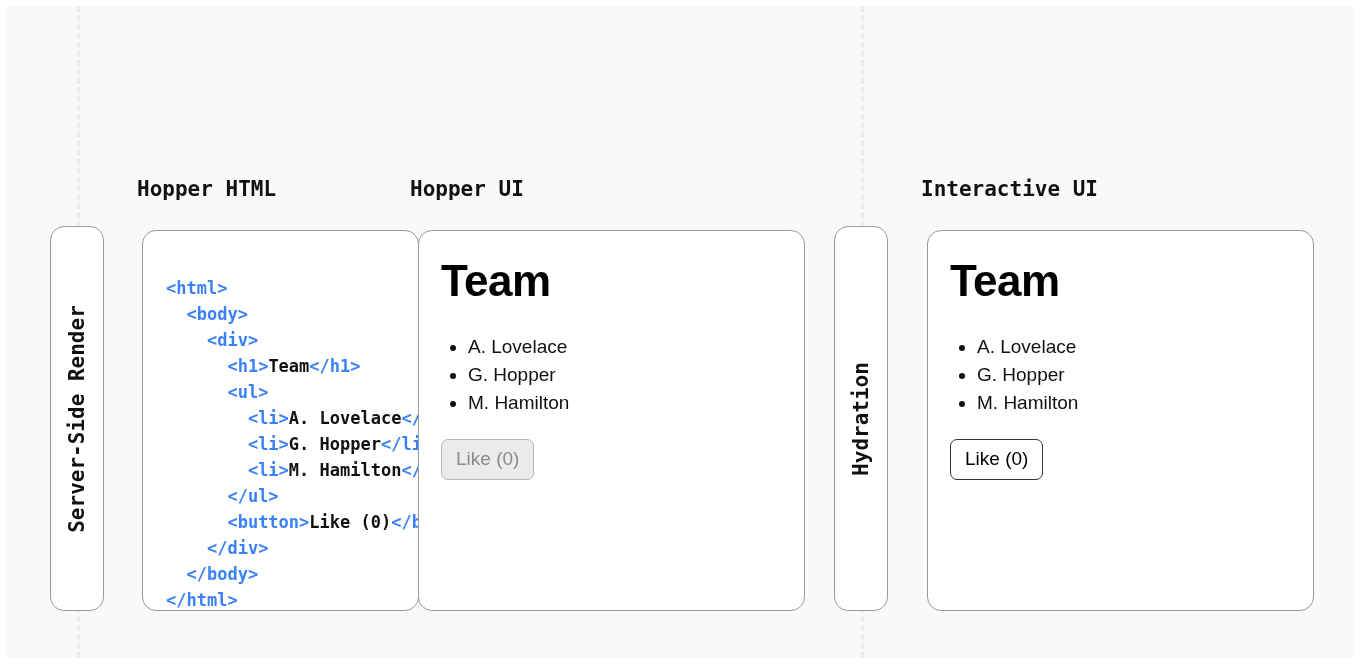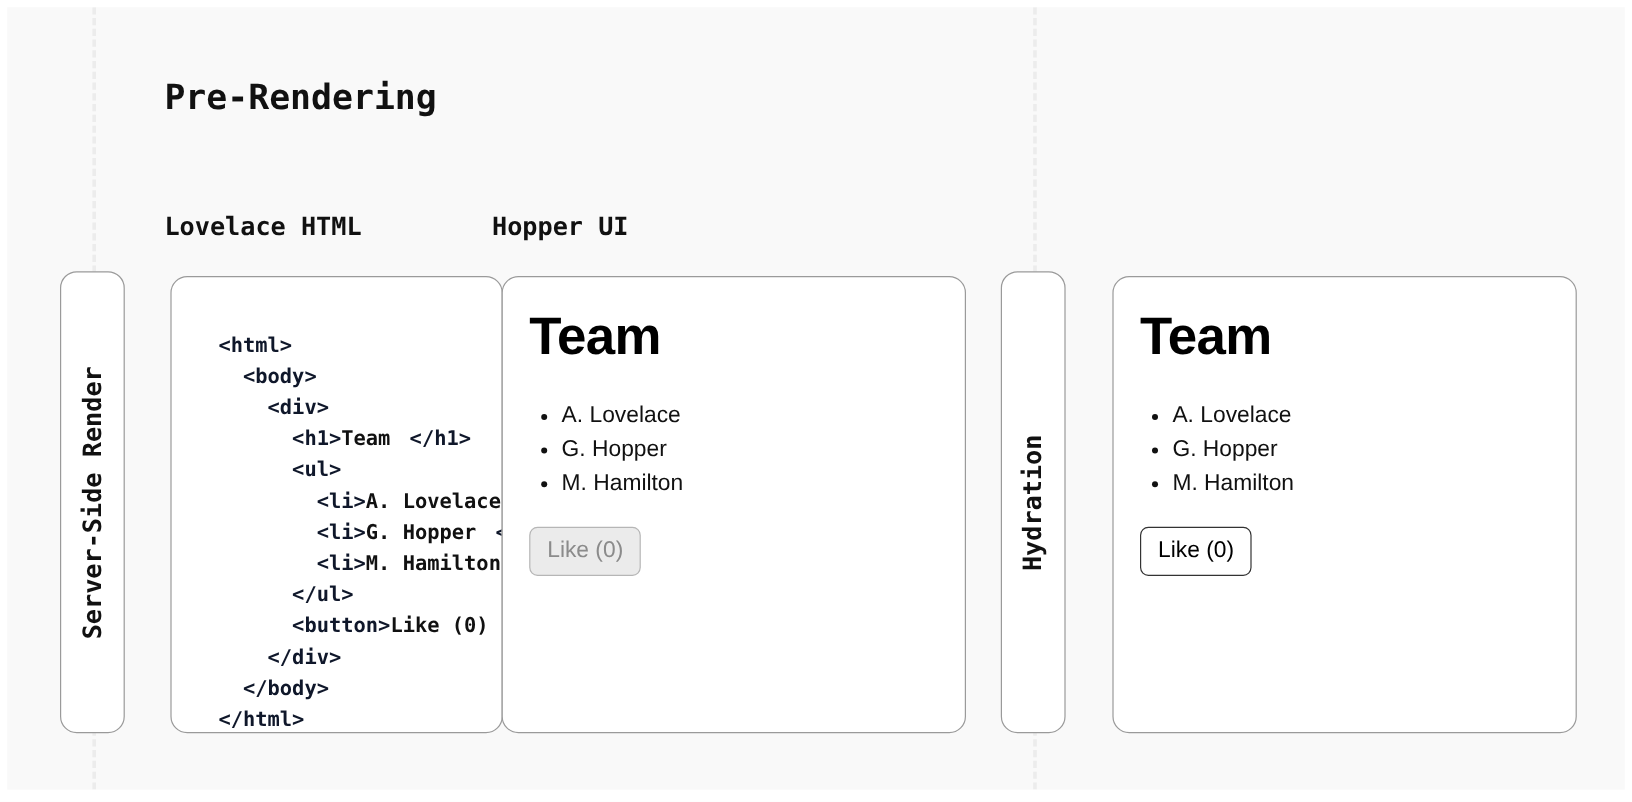--- a/index.html
+++ b/index.html
@@ -103,21 +103,21 @@
     position: absolute;
     left: 23px;
     top: 27px;
     font-family: "DejaVu Sans Mono", "Liberation Mono", monospace;
     font-size: 17px;
     font-weight: 700;
     line-height: 26px;
     color: #111111;
     white-space: pre;
   }
-  .code .tag { color: #0f172a; margin-left: 16px; }
+  .code .tag { color: #3b82f6; }
 
   
   .ui-inner {
     position: absolute;
     left: 22px;
     top: 24px;
     right: 14px;
   }
   .ui-h1 {
     margin: 0;
@@ -161,24 +161,24 @@
   }
 </style>
 </head>
 <body>
 
 <div id="canvas">
 
   <div class="guide g1"></div>
   <div class="guide g2"></div>
 
-  <div class="main-title">Pre-Rendering</div>
-
-  <div class="col-title t1">Lovelace HTML</div>
+
+  <div class="col-title t1">Hopper HTML</div>
   <div class="col-title t2">Hopper UI</div>
+  <div class="col-title t3">Interactive UI</div>
 
   <div class="pill p1">
     <span class="pill-label">Server-Side Render</span>
   </div>
 
   <div class="pill p2">
     <span class="pill-label">Hydration</span>
   </div>
 
   <div class="card code-card">

